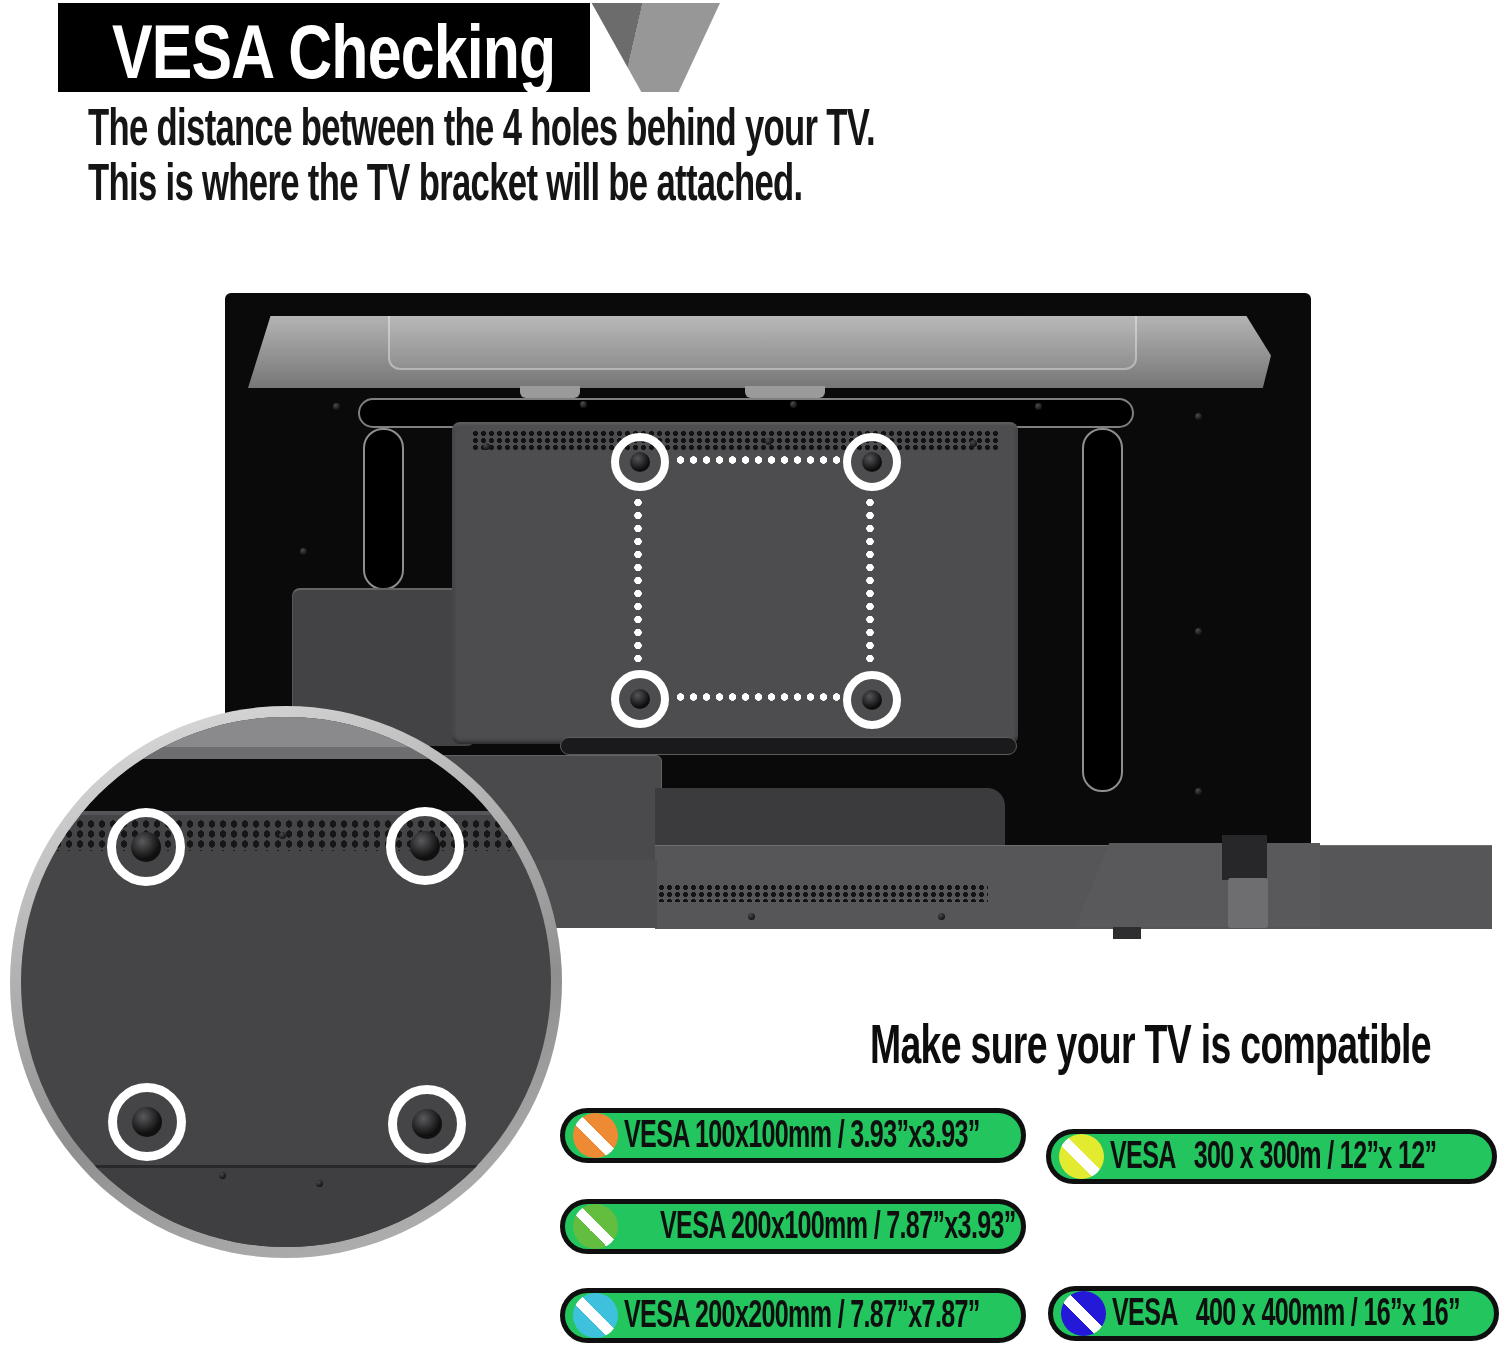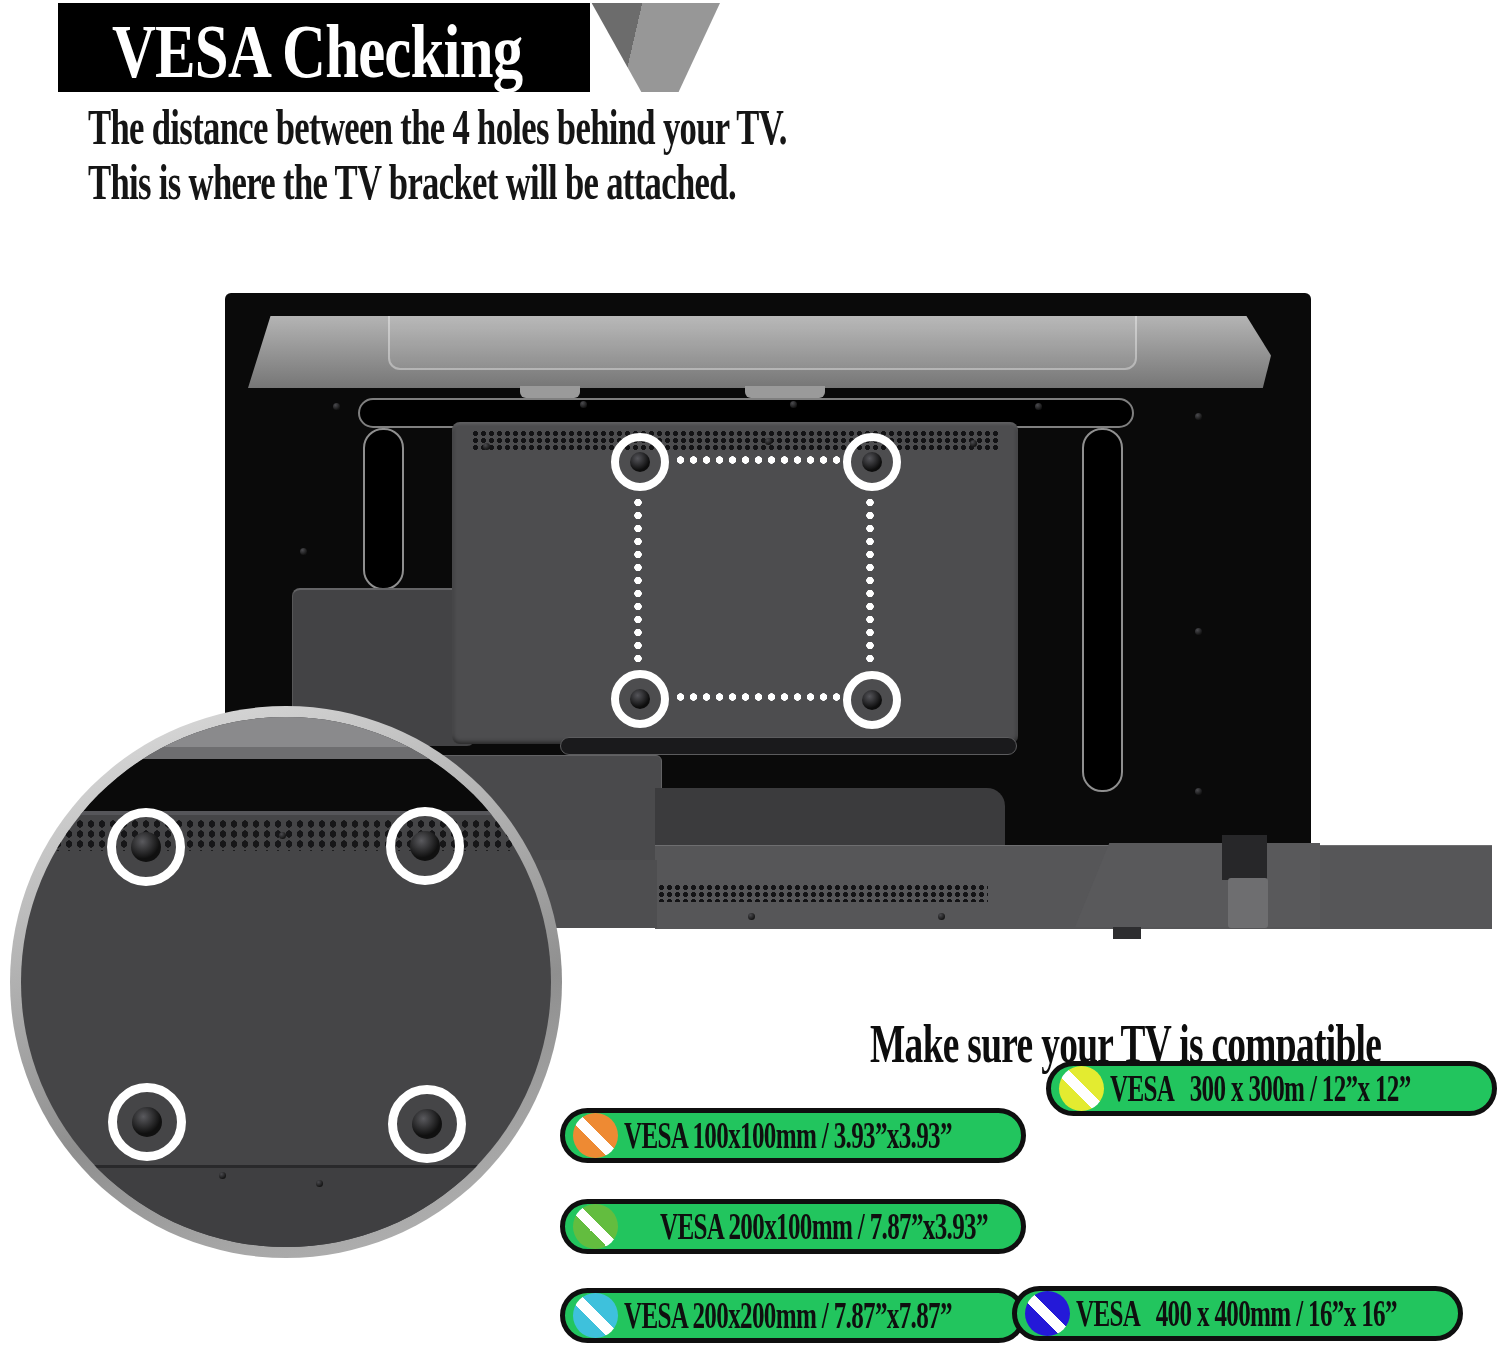--- a/index.html
+++ b/index.html
@@ -1,17 +1,17 @@
 <!DOCTYPE html>
 <html><head>
 <meta charset="utf-8">
 <style>
   html,body{margin:0;padding:0;background:#fff;}
   .canvas{position:relative;width:1500px;height:1349px;background:#fff;overflow:hidden;
-          font-family:Liberation Serif, serif;border-radius:28px;}
+          font-family:Liberation Sans, sans-serif;border-radius:28px;}
 
   
   .banner{position:absolute;left:58px;top:3px;width:532px;height:89px;background:#000;}
   .banner-accent{position:absolute;left:582px;top:3px;width:138px;height:89px;
      background:linear-gradient(103deg,#6c6c6c 0 38%,#979797 38% 100%);
      clip-path:polygon(7% 0,100% 0,70% 100%,43% 100%);}
   .title{position:absolute;left:112px;top:8px;font-size:76px;font-weight:700;color:#fff;
      white-space:nowrap;letter-spacing:-1px;transform:scaleX(.80);transform-origin:left top;z-index:3;}
   .subtitle{position:absolute;left:88px;top:100px;font-size:51px;font-weight:700;color:#151515;
      line-height:55px;white-space:nowrap;letter-spacing:-1px;transform:scaleX(.68);transform-origin:left top;}
@@ -200,22 +200,22 @@
     <span class="badge-text">VESA 100x100mm / 3.93”x3.93”</span>
   </div>
   <div class="badge" style="left:560px;top:1199px;width:466px;gap:36px;">
     <span class="badge-icon" style="--c: #63BD3F;"></span>
     <span class="badge-text">VESA 200x100mm / 7.87”x3.93”</span>
   </div>
   <div class="badge" style="left:560px;top:1288px;width:466px;">
     <span class="badge-icon" style="--c: #3EC1DC;"></span>
     <span class="badge-text">VESA 200x200mm / 7.87”x7.87”</span>
   </div>
-  <div class="badge" style="left:1046px;top:1061px;width:451px;">
+  <div class="badge" style="left:1046px;top:1129px;width:451px;">
     <span class="badge-icon" style="--c: #E3EB30;"></span>
     <span class="badge-text">VESA   300 x 300m / 12”x 12”</span>
   </div>
-  <div class="badge" style="left:1012px;top:1286px;width:451px;">
+  <div class="badge" style="left:1048px;top:1286px;width:451px;">
     <span class="badge-icon" style="--c: #2419D8;"></span>
     <span class="badge-text">VESA   400 x 400mm / 16”x 16”</span>
   </div>
 
 </div>
 
 </body></html>

